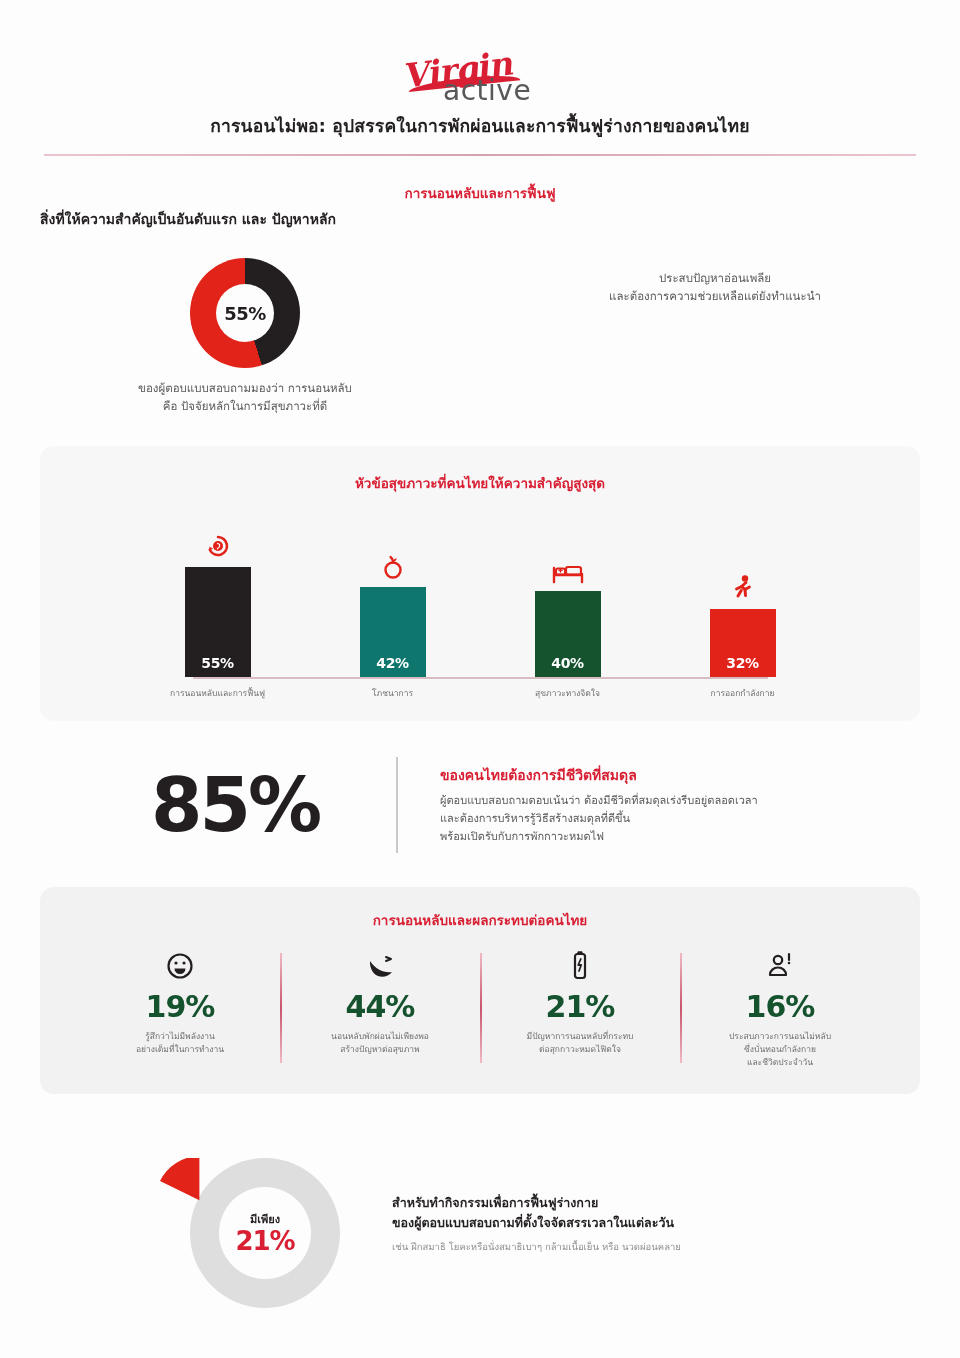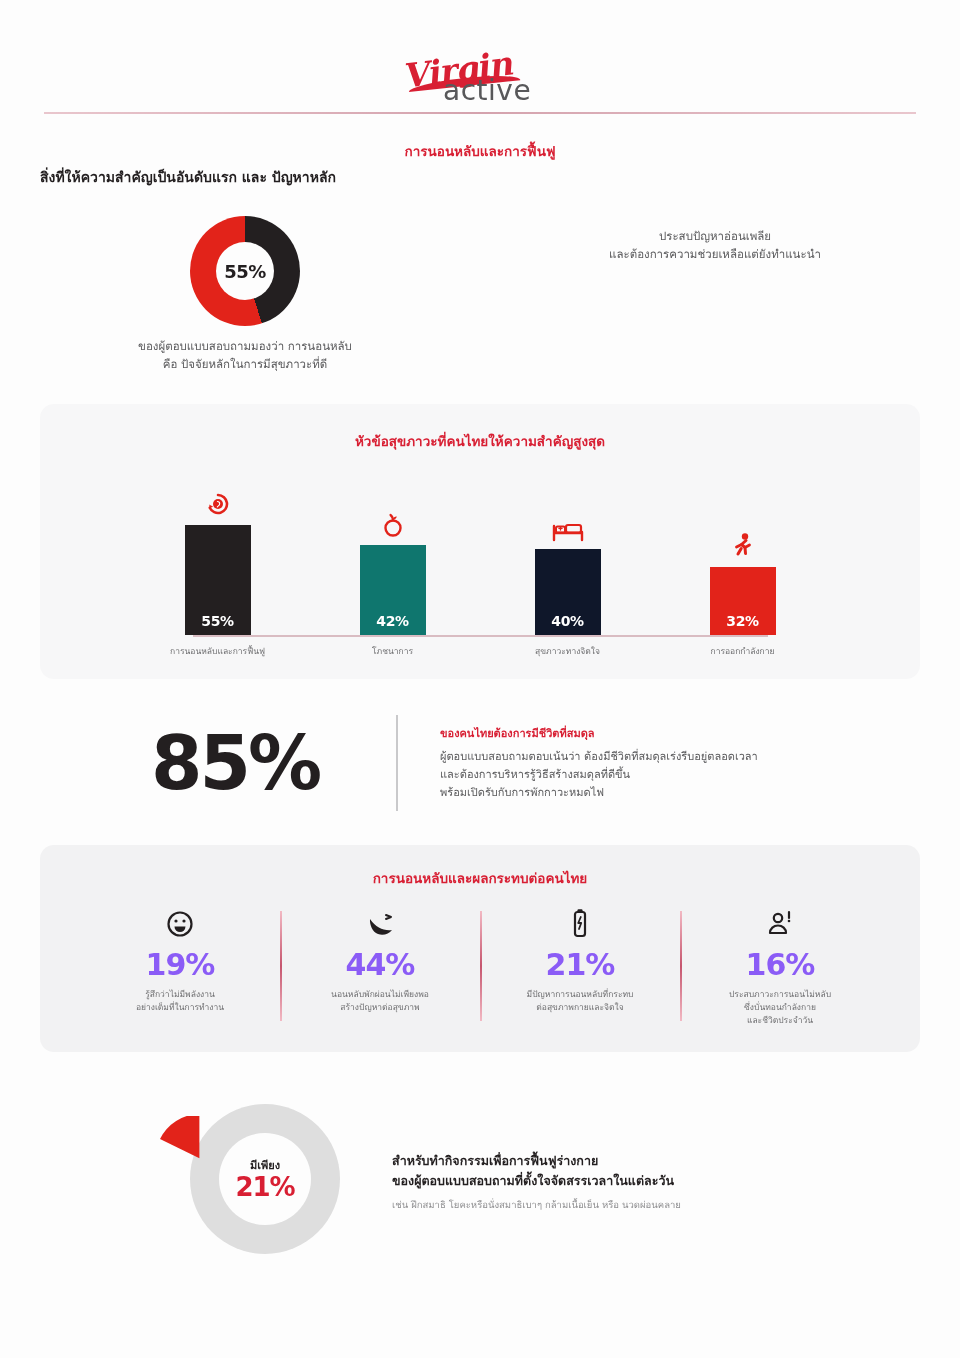--- a/index.html
+++ b/index.html
@@ -66,40 +66,40 @@
   }
   .bar-axis { height:2px; background:#d9bcc2; width:575px; margin:0 auto; }
   .bar-labels { display:flex; justify-content:center; gap:50px; margin-top:9px; }
   .bar-label { width:125px; text-align:center; font-size:8.5px; color:#6c6c6e; line-height:1.35; }
 
   
   .big-row { display:flex; align-items:center; justify-content:center; gap:16px; margin-top:36px; padding:0 20px; }
   .big-num { font-size:74px; font-weight:bold; color:#231f20; letter-spacing:-3px; width:290px; text-align:center; }
   .big-divider { width:2px; height:96px; background:#c9c9cb; margin:0 26px 0 0; }
   .big-text { width:430px; }
-  .big-head { font-size:11px; font-weight:bold; color:#d81f33; margin-bottom:6px; }
+  .big-head { font-size:14px; font-weight:bold; color:#d81f33; margin-bottom:6px; }
   .big-body { font-size:11px; color:#5a5a5c; line-height:1.62; }
 
   
   .impact-card { background:#f2f2f3; border-radius:14px; margin-top:34px; padding:22px 20px 26px; }
   .impact-row { display:flex; justify-content:center; margin-top:18px; }
   .impact-cell { width:200px; text-align:center; padding:0 6px; position:relative; }
   .impact-cell + .impact-cell::before {
     content:""; position:absolute; left:0; top:4px; width:2px; height:110px;
     background:linear-gradient(to bottom,#f2b9c3,#c6566e,#f2b9c3);
   }
   .impact-icon { height:34px; display:flex; align-items:center; justify-content:center; }
-  .impact-num { font-size:30px; font-weight:bold; color:#8b5cf6; letter-spacing:-1px; margin-top:6px; }
+  .impact-num { font-size:30px; font-weight:bold; color:#14532d; letter-spacing:-1px; margin-top:6px; }
   .impact-cap { font-size:8.5px; color:#6c6c6e; line-height:1.5; margin-top:6px; }
 
   
   .bottom-row { display:flex; align-items:center; justify-content:center; margin-top:42px; padding-bottom:40px; }
   .pie-wrap { width:250px; height:175px; position:relative; }
   .pie {
-    position:absolute; left:52px; top:10px; width:150px; height:150px; border-radius:50%;
+    position:absolute; left:52px; top:22px; width:150px; height:150px; border-radius:50%;
     background:#dedede;
   }
   .pie-hole {
     position:absolute; left:50%; top:50%; transform:translate(-50%,-50%);
     width:92px; height:92px; border-radius:50%; background:#fdfdfd;
     display:flex; flex-direction:column; align-items:center; justify-content:center;
   }
   .pie-only { font-size:11px; font-weight:bold; color:#231f20; }
   .pie-pct  { font-size:26px; font-weight:bold; color:#d81f33; letter-spacing:-1px; margin-top:-2px; }
   .pie-slice { position:absolute; left:22px; top:22px; width:96px; height:96px; }
@@ -113,20 +113,21 @@
 <div class="page">
 
   <div class="logo-wrap">
     <div class="logo">
       <span class="logo-virgin">Virgin</span>
       <span class="logo-swoosh"></span>
       <span class="logo-active">active</span>
     </div>
   </div>
 
+  <div class="headline">การนอนไม่พอ: อุปสรรคในการพักผ่อนและการฟื้นฟูร่างกายของคนไทย</div>
   <div class="rule"></div>
 
   <div class="sec-title">การนอนหลับและการฟื้นฟู</div>
   <div class="sec-sub">สิ่งที่ให้ความสำคัญเป็นอันดับแรก และ ปัญหาหลัก</div>
 
   <div class="donut-row">
     <div class="donut-cell">
       <div class="donut" style="background:conic-gradient(#231f20 0deg 162deg, #e2231a 162deg 360deg);">
         <div class="hole">55%</div>
       </div>
@@ -174,21 +175,21 @@
 
       <div class="bar-col">
         <div class="bar-icon">
           <svg width="34" height="24" viewBox="0 0 34 24">
             <path d="M3 6v14M31 12v8M3 13h28" stroke="#e2231a" stroke-width="2.4" stroke-linecap="round" fill="none"></path>
             <rect x="5" y="6.5" width="9" height="6" rx="1.6" fill="none" stroke="#e2231a" stroke-width="2"></rect>
             <rect x="15" y="5" width="15" height="7.5" rx="2" fill="none" stroke="#e2231a" stroke-width="2.2"></rect>
             <path d="M8 8.4h3M9.5 7v3" stroke="#e2231a" stroke-width="1.4" stroke-linecap="round"></path>
           </svg>
         </div>
-        <div class="bar" style="height:86px;background:#0f172a;">40%</div>
+        <div class="bar" style="height:86px;background:#14532d;">40%</div>
       </div>
 
       <div class="bar-col">
         <div class="bar-icon">
           <svg width="26" height="30" viewBox="0 0 26 30">
             <circle cx="15" cy="4.5" r="3.2" fill="#e2231a"></circle>
             <path d="M16 8.5l-4.5 4 3.5 3 .5 6" stroke="#e2231a" stroke-width="3" fill="none" stroke-linecap="round" stroke-linejoin="round"></path>
             <path d="M11.5 12.5l-5 2.5M15 15.5l4.5-2.5" stroke="#e2231a" stroke-width="2.8" fill="none" stroke-linecap="round"></path>
             <path d="M11.2 16.5L8 22" stroke="#e2231a" stroke-width="3" fill="none" stroke-linecap="round"></path>
           </svg>
@@ -260,21 +261,21 @@
         <div class="impact-icon">
           <svg width="20" height="32" viewBox="0 0 20 32">
             <rect x="5" y="4" width="10" height="24" rx="2.5" fill="none" stroke="#231f20" stroke-width="2.2"></rect>
             <rect x="7.5" y="1.2" width="5" height="3" rx="1" fill="#231f20"></rect>
             <path d="M10.8 9l-2.6 6h3l-2.2 6" fill="none" stroke="#231f20" stroke-width="1.8" stroke-linecap="round" stroke-linejoin="round"></path>
           </svg>
         </div>
         <div class="impact-num">21%</div>
         <div class="impact-cap">
           <div>มีปัญหาการนอนหลับที่กระทบ</div>
-          <div>ต่อสุขภาพกายและจิตใจ</div>
+          <div>ต่อสุกกาวะหมดไฟิตใจ</div>
         </div>
       </div>
 
       <div class="impact-cell">
         <div class="impact-icon">
           <svg width="30" height="30" viewBox="0 0 30 30">
             <circle cx="13" cy="9" r="4.2" fill="none" stroke="#231f20" stroke-width="2.2"></circle>
             <path d="M5 24c0-4.4 3.6-7.5 8-7.5s8 3.1 8 7.5z" fill="none" stroke="#231f20" stroke-width="2.2" stroke-linejoin="round"></path>
             <path d="M24 3v6" stroke="#231f20" stroke-width="2.2" stroke-linecap="round"></path>
             <circle cx="24" cy="12" r="1.3" fill="#231f20"></circle>

